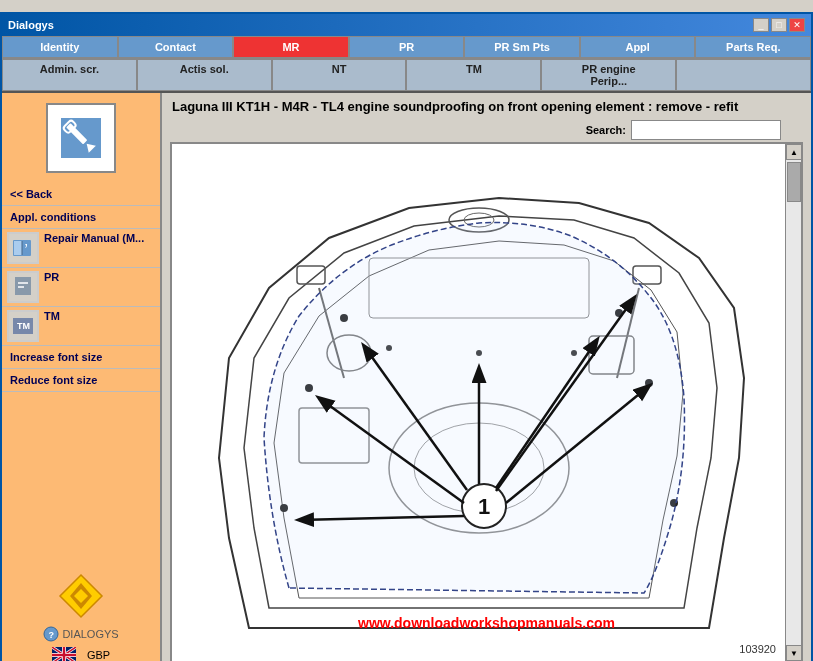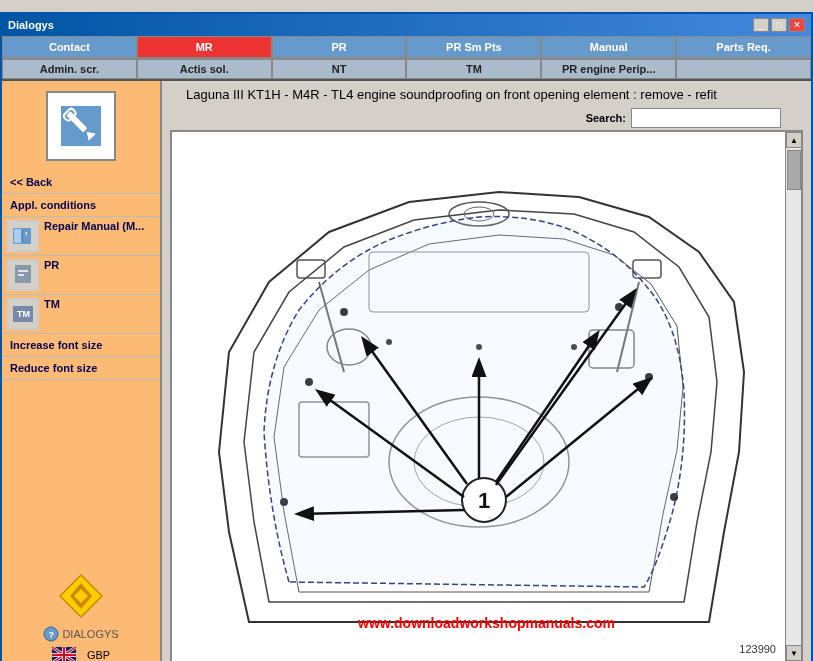--- a/index.html
+++ b/index.html
@@ -13,21 +13,21 @@
     .titlebar-btn { width: 16px; height: 14px; background: #d4d0c8; border: 1px solid #888; font-size: 9px; display: flex; align-items: center; justify-content: center; cursor: pointer; }
     
     
     .nav-row { display: flex; background: #d4d0c8; border-bottom: 1px solid #888; }
     .nav-tab { flex: 1; text-align: center; padding: 4px 6px; font-size: 11px; font-weight: bold; cursor: pointer; border: 1px solid #888; background: #6699cc; color: white; }
     .nav-tab.active { background: #ee3333; color: white; }
     .nav-tab.plain { background: #6699cc; color: white; }
     
     
     .nav-row2 { display: flex; background: #d4d0c8; border-bottom: 2px solid #555; }
-    .nav-tab2 { flex: 1; text-align: center; padding: 3px 8px; font-size: 11px; font-weight: bold; cursor: pointer; background: #aabbcc; color: #222; border: 1px solid #888; }
+    .nav-tab2 { flex: 1; text-align: center; padding: 3px 20px; font-size: 11px; font-weight: bold; cursor: pointer; background: #aabbcc; color: #222; border: 1px solid #888; }
     
     
     .main-layout { display: flex; flex: 1; overflow: hidden; }
     
     
     .sidebar { width: 160px; background: #fdba74; border-right: 2px solid #888; display: flex; flex-direction: column; align-items: center; padding: 0; flex-shrink: 0; }
     .sidebar-logo { width: 70px; height: 70px; margin: 10px auto; background: #fff; border: 2px solid #888; display: flex; align-items: center; justify-content: center; }
     .sidebar-logo svg { width: 50px; height: 50px; }
     
     .sidebar-nav { width: 100%; }
@@ -36,21 +36,21 @@
     .sidebar-icon-box { width: 32px; height: 32px; background: #cccccc; display: flex; align-items: center; justify-content: center; flex-shrink: 0; }
     .sidebar-item-label { font-size: 11px; color: #000055; font-weight: bold; }
     
     .sidebar-bottom { margin-top: auto; display: flex; flex-direction: column; align-items: center; padding-bottom: 8px; gap: 5px; }
     .renault-logo { width: 50px; height: 50px; }
     .dialogys-label { display: flex; align-items: center; gap: 3px; font-size: 11px; color: #555; }
     .flag-gbp { display: flex; align-items: center; gap: 11px; font-size: 11px; }
     
     
     .content { flex: 1; display: flex; flex-direction: column; background: #d4d0c8; overflow: hidden; }
-    .page-title { font-size: 13px; font-weight: normal; color: #000; padding: 6px 24px 4px; }
+    .page-title { font-size: 13px; font-weight: bold; color: #000; padding: 6px 10px 4px; }
     
     .search-bar { display: flex; align-items: center; padding: 2px 10px; gap: 5px; justify-content: flex-end; padding-right: 30px; }
     .search-label { font-size: 11px; font-weight: bold; text-align: right; }
     .search-input { width: 150px; height: 20px; border: 1px solid #888; font-size: 11px; padding: 1px 3px; }
     
     .diagram-container { flex: 1; margin: 0 8px 8px 8px; background: white; border: 2px solid #888; overflow: hidden; position: relative; display: flex; flex-direction: column; }
     
     .scrollbar-v { position: absolute; right: 0; top: 0; bottom: 0; width: 16px; background: #d4d0c8; border-left: 1px solid #888; display: flex; flex-direction: column; }
     .scrollbar-btn { width: 16px; height: 16px; background: #d4d0c8; border: 1px solid #888; display: flex; align-items: center; justify-content: center; font-size: 8px; cursor: pointer; }
     .scrollbar-track { flex: 1; background: #e8e8e8; }
@@ -69,25 +69,26 @@
   <div class="titlebar">
     <span class="titlebar-title">Dialogys</span>
     <div class="titlebar-controls">
       <div class="titlebar-btn">_</div>
       <div class="titlebar-btn">□</div>
       <div class="titlebar-btn" style="background:#ee4444; color:white;">✕</div>
     </div>
   </div>
 
   <div class="nav-row">
+    <div class="nav-tab plain">Identity</div>
     <div class="nav-tab plain">Contact</div>
     <div class="nav-tab active">MR</div>
     <div class="nav-tab plain">PR</div>
     <div class="nav-tab plain">PR Sm Pts</div>
-    <div class="nav-tab plain">Manual</div>
+    <div class="nav-tab plain">Appl</div>
     <div class="nav-tab plain">Parts Req.</div>
   </div>
 
   <div class="nav-row2">
     <div class="nav-tab2">Admin. scr.</div>
     <div class="nav-tab2">Actis sol.</div>
     <div class="nav-tab2">NT</div>
     <div class="nav-tab2">TM</div>
     <div class="nav-tab2">PR engine Perip...</div>
     <div class="nav-tab2"></div>
@@ -262,21 +263,21 @@
             <defs>
               <marker id="arrow" markerWidth="8" markerHeight="8" refX="6" refY="3" orient="auto">
                 <path d="M0,0 L0,6 L8,3 z" fill="#111"></path>
               </marker>
             </defs>
           </svg>
         </div>
 
         <div class="watermark">www.downloadworkshopmanuals.com</div>
 
-        <div class="diagram-number">123990</div>
+        <div class="diagram-number">103920</div>
 
         <div class="scrollbar-v">
           <div class="scrollbar-btn">▲</div>
           <div class="scrollbar-track">
             <div class="scrollbar-thumb"></div>
           </div>
           <div class="scrollbar-btn">▼</div>
         </div>
       </div>
     </div>

